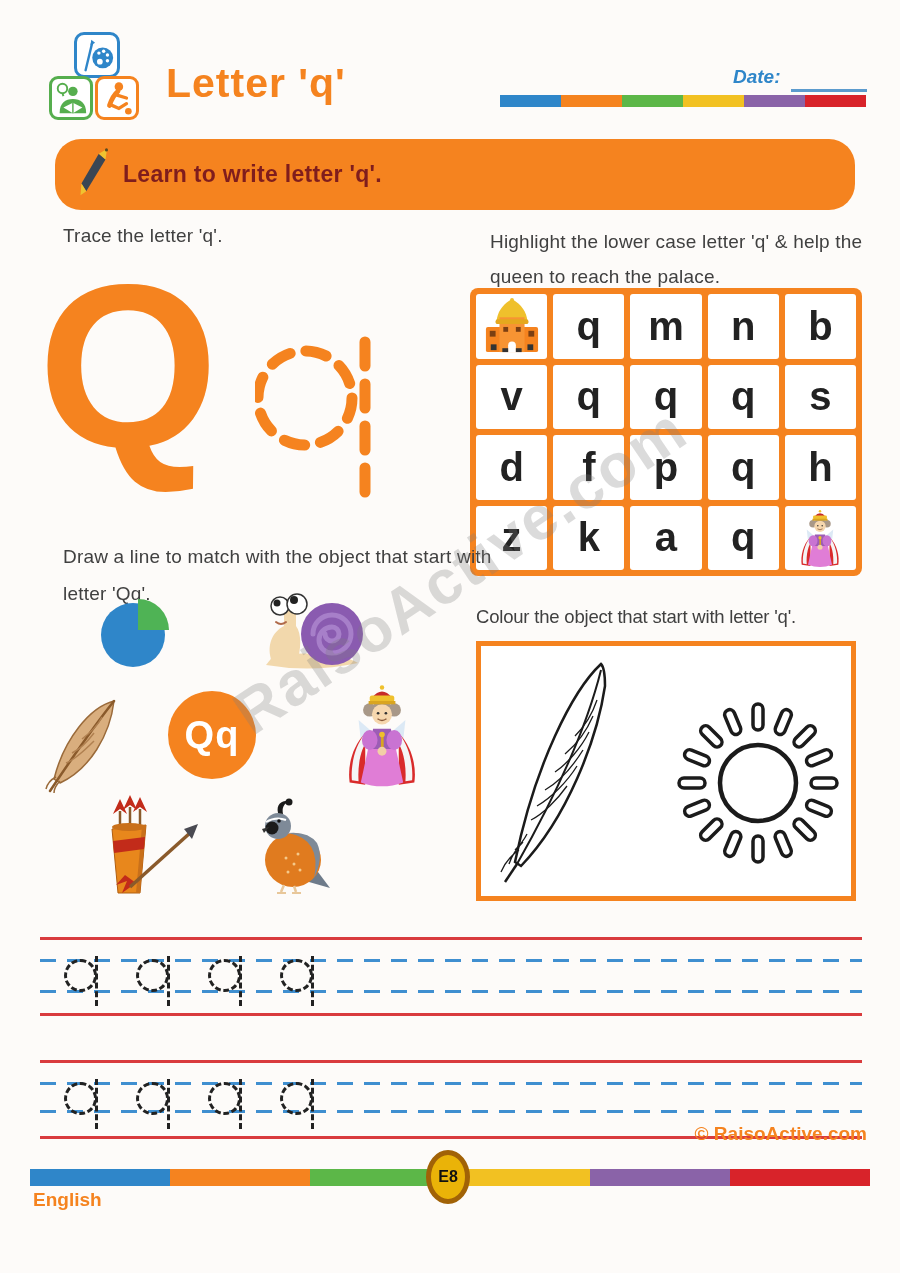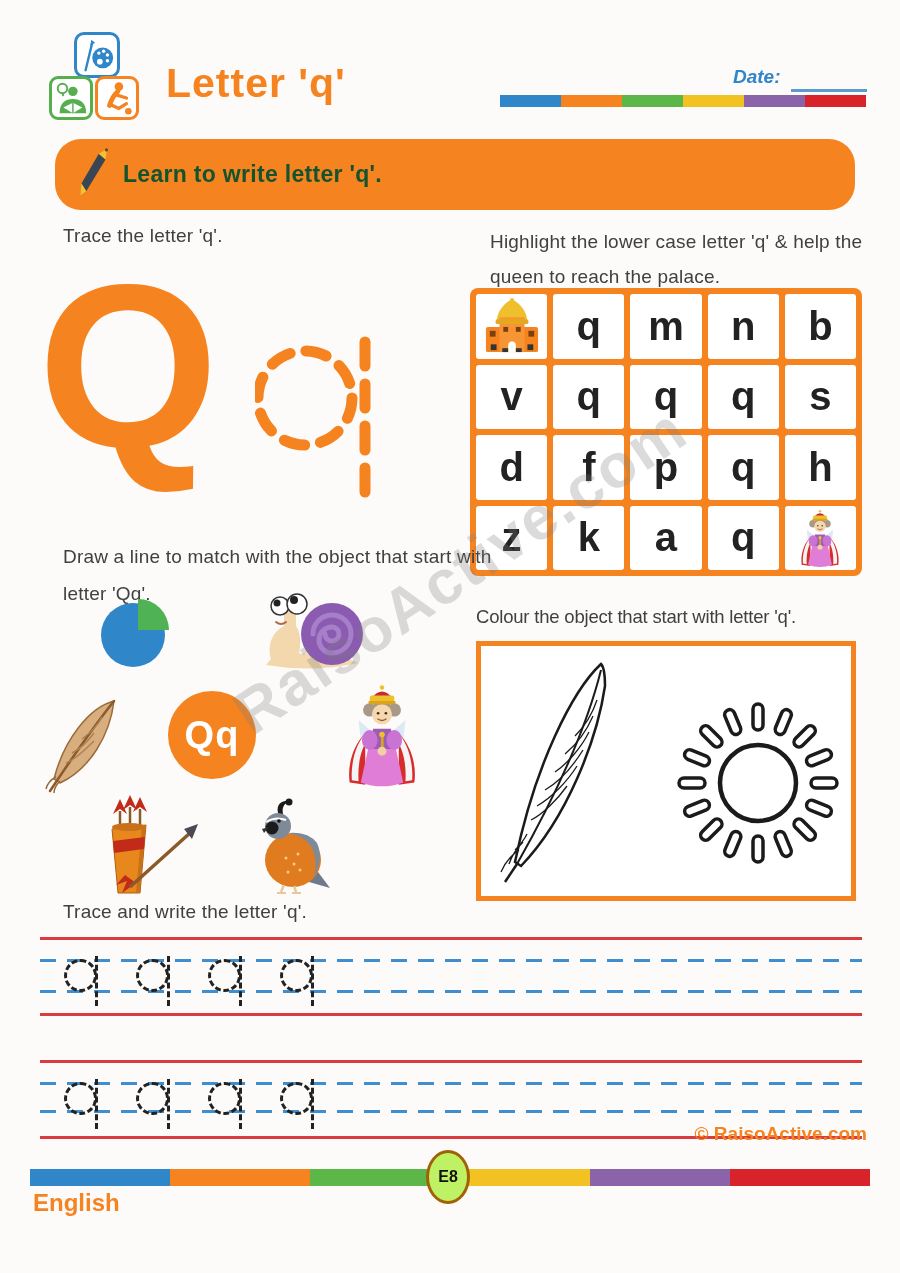--- a/index.html
+++ b/index.html
@@ -19,21 +19,21 @@
 
   .stripe { position:absolute; display:flex; }
   .stripe-top { left:500px; top:95px; width:366px; height:12px; }
   .stripe-bottom { left:30px; top:1169px; width:840px; height:17px; }
   .stripe > div { flex:1; }
   .seg1{background:#2F86C9}.seg2{background:#F5831F}.seg3{background:#5CB748}
   .seg4{background:#F2C122}.seg5{background:#8A63A8}.seg6{background:#D8232A}
 
   .banner { position:absolute; left:55px; top:139px; width:800px; height:71px; background:#F5831F;
             border-radius:26px; display:flex; align-items:center; padding-left:22px; }
-  .banner-text { color:#14532d; font-size:23px; font-weight:bold; margin-left:14px; letter-spacing:0.3px; }
+  .banner-text { color:#7f1d1d; font-size:23px; font-weight:bold; margin-left:14px; letter-spacing:0.3px; }
 
   .h-green { position:absolute; font-size:19px; font-weight:normal; color:#404040; letter-spacing:0.2px; }
   .h-trace   { left:63px; top:225px; white-space:nowrap; }
   .h-highlight { left:490px; top:224px; width:426px; line-height:35px; }
   .h-match   { left:63px; top:538px; width:440px; line-height:37px; }
   .h-colour  { left:476px; top:606px; white-space:nowrap; font-size:18.5px; letter-spacing:-0.2px; }
   .h-write   { left:63px; top:901px; white-space:nowrap; }
 
   .bigQ { position:absolute; left:38px; top:250px; font-size:232px; font-weight:bold; color:#F5831F; line-height:1; }
   .dashedq { position:absolute; left:255px; top:332px; }
@@ -67,23 +67,23 @@
                 border:3px dashed #222; border-radius:50%; }
   .tq::after { content:""; position:absolute; left:31px; top:0; height:50px; width:0;
                border-left:3px dashed #222; }
   .tqa{left:24px}.tqb{left:96px}.tqc{left:168px}.tqd{left:240px}
 
   .watermark { position:absolute; left:140px; top:535px; width:640px; text-align:center;
                transform:rotate(-34deg); font-size:62px; font-weight:bold;
                color:rgba(125,125,125,0.28); letter-spacing:2px; z-index:5; pointer-events:none; }
 
   .e8 { position:absolute; left:426px; top:1150px; width:44px; height:54px; border-radius:50%;
-        border:3px solid #a16207; background:#bef264; display:flex; align-items:center; justify-content:center;
+        border:5px solid #a16207; background:#eab308; display:flex; align-items:center; justify-content:center;
         font-size:16px; font-weight:bold; color:#111; z-index:2; }
-  .footer-left  { position:absolute; left:33px;  top:1189px; font-size:24px; font-weight:bold; color:#F5831F; }
+  .footer-left  { position:absolute; left:33px;  top:1189px; font-size:19px; font-weight:bold; color:#F5831F; }
   .footer-right { position:absolute; right:33px; top:1123px; font-size:19px; font-weight:bold; color:#F5831F; }
 </style>
 </head>
 <body>
 
 <div class="page">
 
   <div class="logo logo-blue">
     <svg width="38" height="38" viewBox="0 0 40 40">
       <line x1="8" y1="36" x2="15" y2="7" stroke="#2F86C9" stroke-width="2.5" stroke-linecap="round"></line>
@@ -351,21 +351,20 @@
         <rect x="84" y="10" width="10" height="26" rx="5" transform="rotate(225 89 89)"></rect>
         <rect x="84" y="10" width="10" height="26" rx="5" transform="rotate(247.5 89 89)"></rect>
         <rect x="84" y="10" width="10" height="26" rx="5" transform="rotate(270 89 89)"></rect>
         <rect x="84" y="10" width="10" height="26" rx="5" transform="rotate(292.5 89 89)"></rect>
         <rect x="84" y="10" width="10" height="26" rx="5" transform="rotate(315 89 89)"></rect>
         <rect x="84" y="10" width="10" height="26" rx="5" transform="rotate(337.5 89 89)"></rect>
       </g>
     </svg>
   </div>
 
-  <div class="h-green h-write">Trace and write the letter 'q'.</div>
 
   <div class="lineset set1">
     <div class="hline hl-red r1"></div>
     <div class="hline hl-blue b1"></div>
     <div class="hline hl-blue b2"></div>
     <div class="hline hl-red r2"></div>
     <div class="tq tqa"></div>
     <div class="tq tqb"></div>
     <div class="tq tqc"></div>
     <div class="tq tqd"></div>

